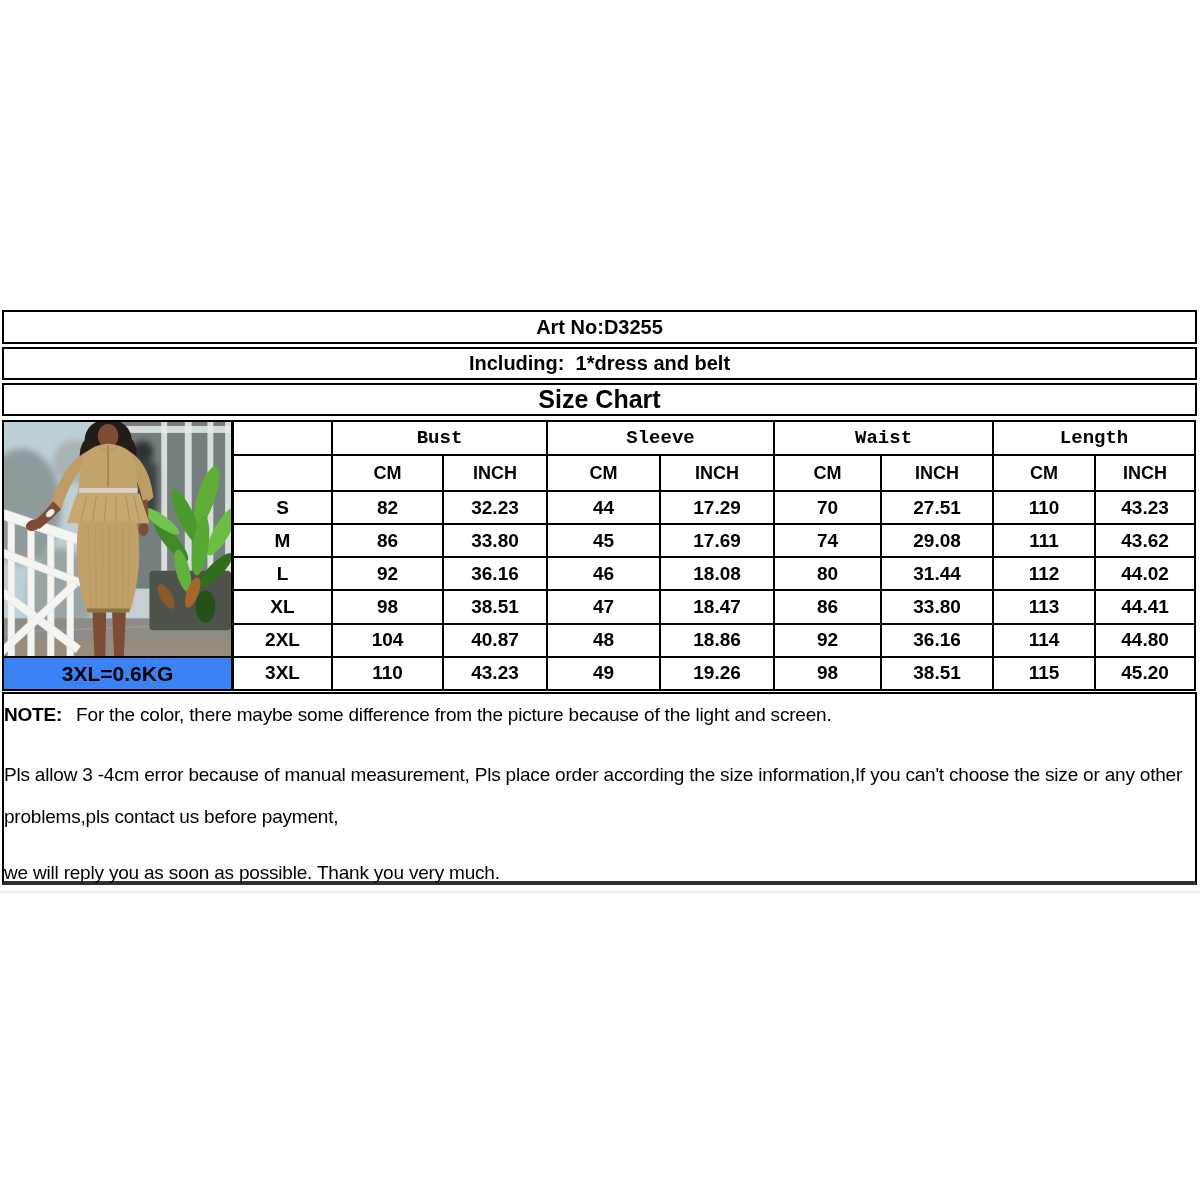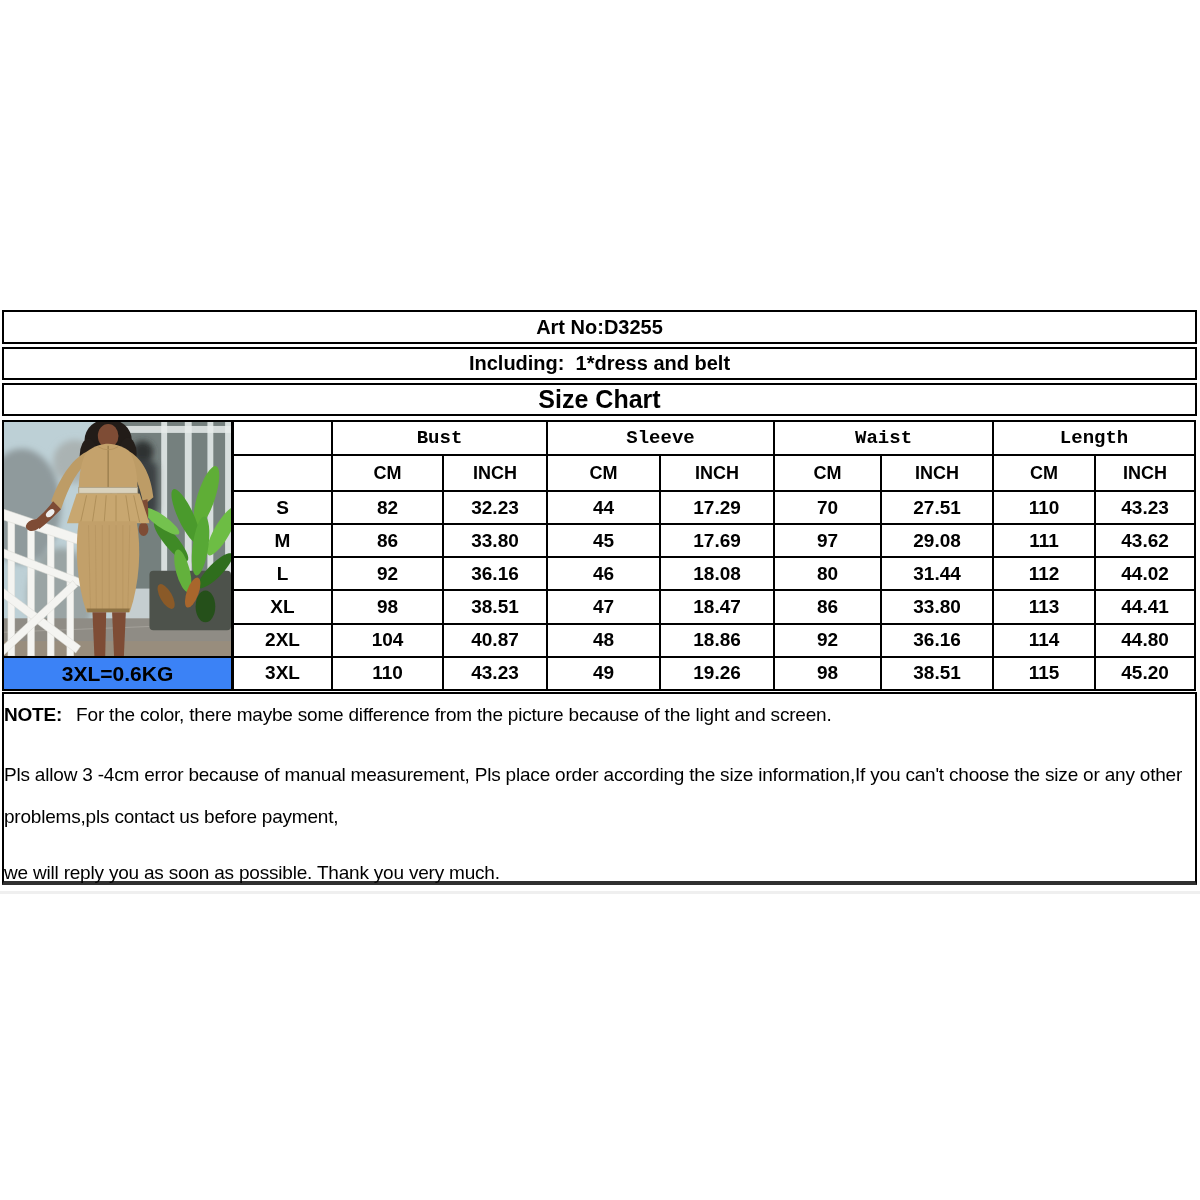--- a/index.html
+++ b/index.html
@@ -236,21 +236,21 @@
           <td>27.51</td>
           <td>110</td>
           <td>43.23</td>
         </tr>
         <tr>
           <th>M</th>
           <td>86</td>
           <td>33.80</td>
           <td>45</td>
           <td>17.69</td>
-          <td>97</td>
+          <td>74</td>
           <td>29.08</td>
           <td>111</td>
           <td>43.62</td>
         </tr>
         <tr>
           <th>L</th>
           <td>92</td>
           <td>36.16</td>
           <td>46</td>
           <td>18.08</td>

